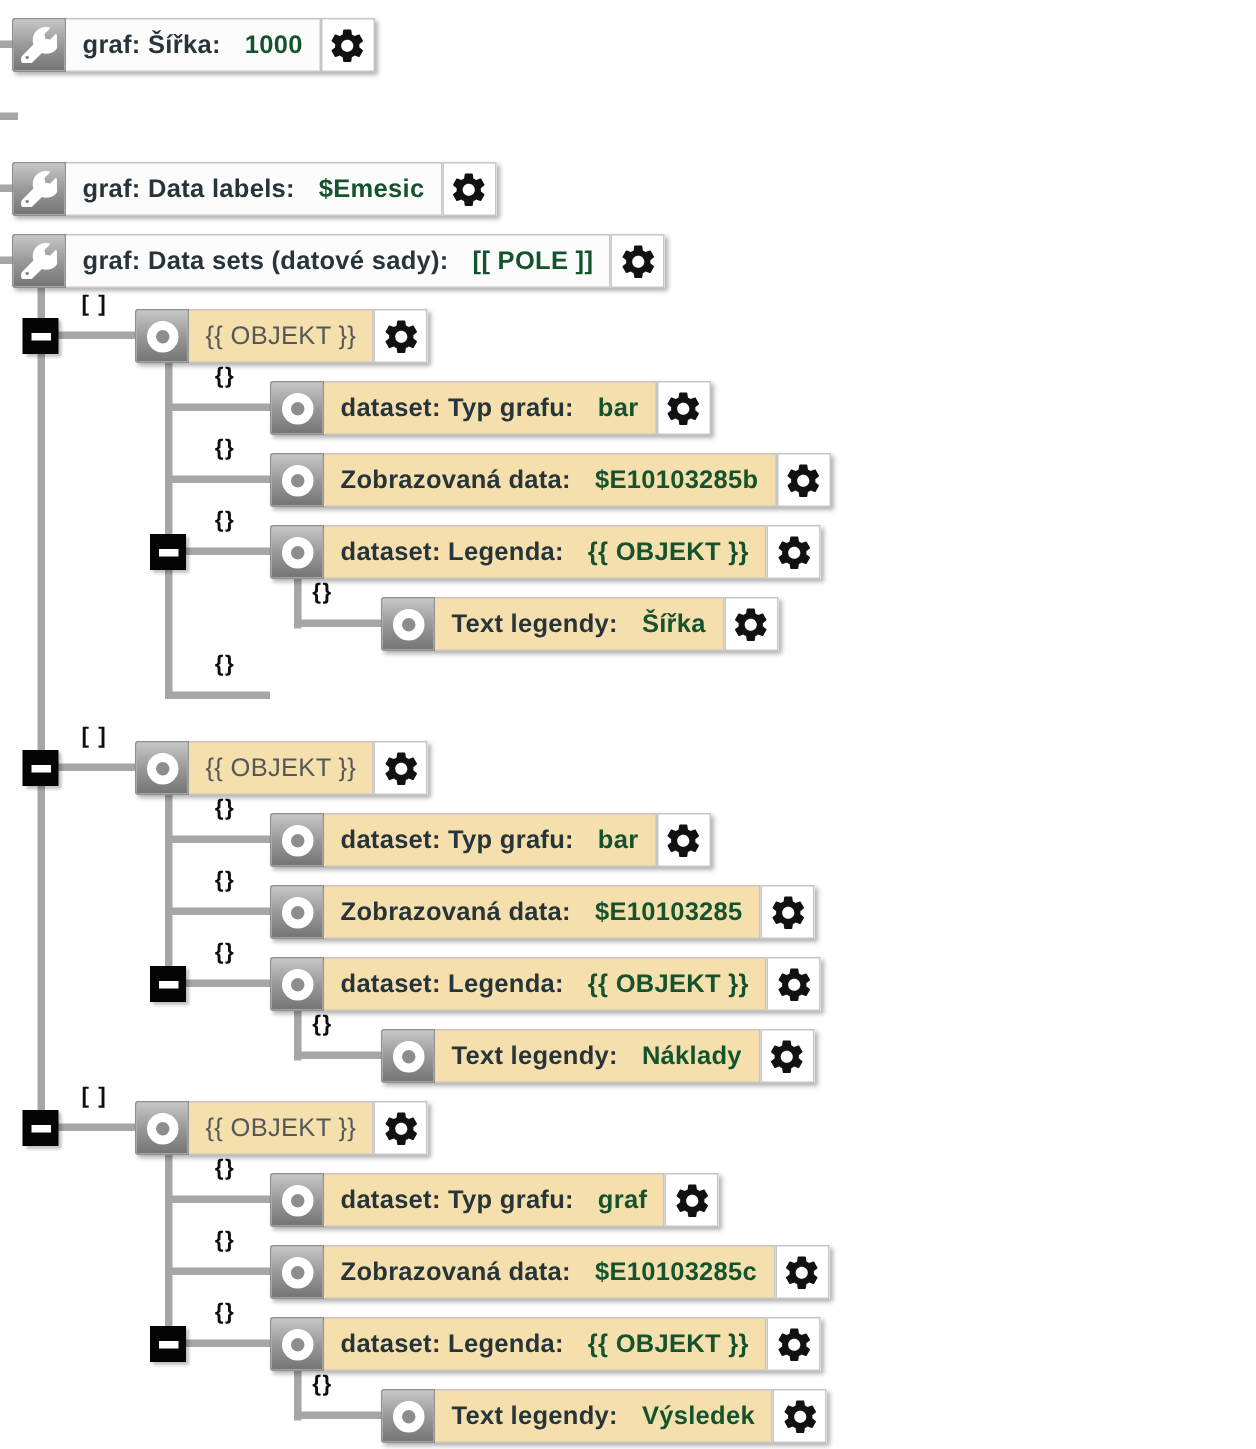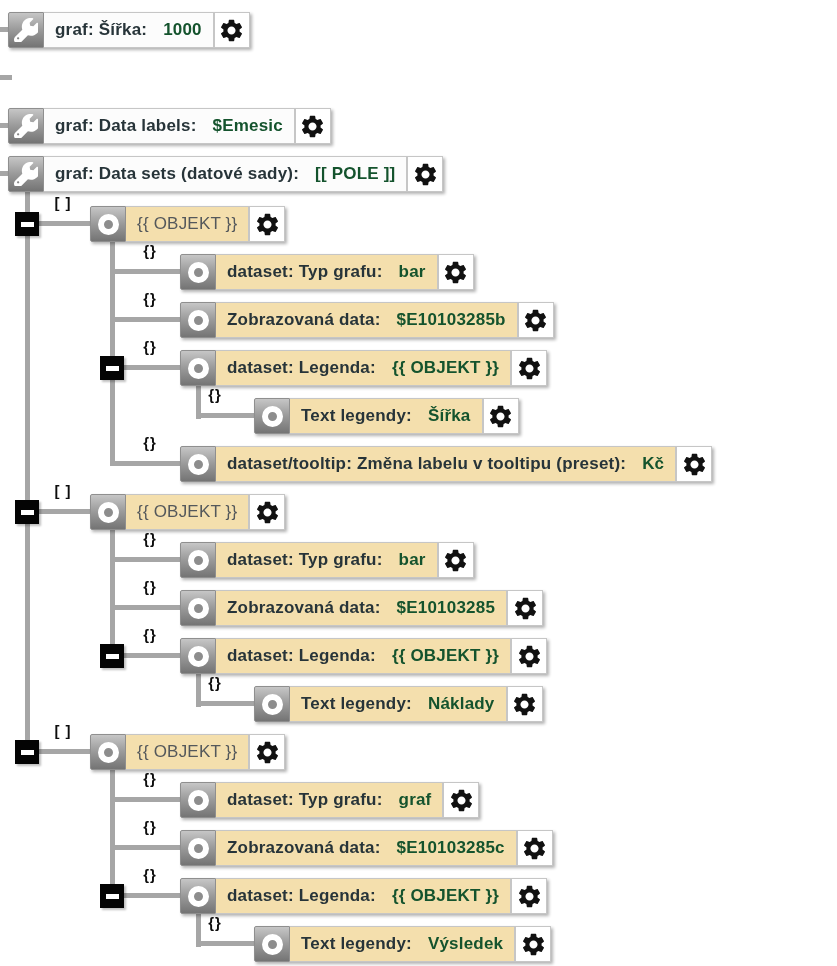--- a/index.html
+++ b/index.html
@@ -240,34 +240,20 @@
     <span class="nbody tan">
         <b>Text legendy:</b>
         <span class="val">Šířka</span>
       </span>
     <span class="gbox">
         <svg width="27" height="27" viewBox="0 0 24 24" fill="#111111">
           <use href="#gear"></use>
         </svg>
       </span>
   </div>
-  <div class="node" style="left:180px;top:446px">
-    <span class="ibox">
-        <span class="ring"></span>
-      </span>
-    <span class="nbody tan">
-        <b>dataset/tooltip: Změna labelu v tooltipu (preset):</b>
-        <span class="val">Kč</span>
-      </span>
-    <span class="gbox">
-        <svg width="27" height="27" viewBox="0 0 24 24" fill="#111111">
-          <use href="#gear"></use>
-        </svg>
-      </span>
-  </div>
 
   <div class="node" style="left:90px;top:494px">
     <span class="ibox">
         <span class="ring"></span>
       </span>
     <span class="nbody tan">
         <span class="objtext">{{ OBJEKT }}</span>
       </span>
     <span class="gbox">
         <svg width="27" height="27" viewBox="0 0 24 24" fill="#111111">

